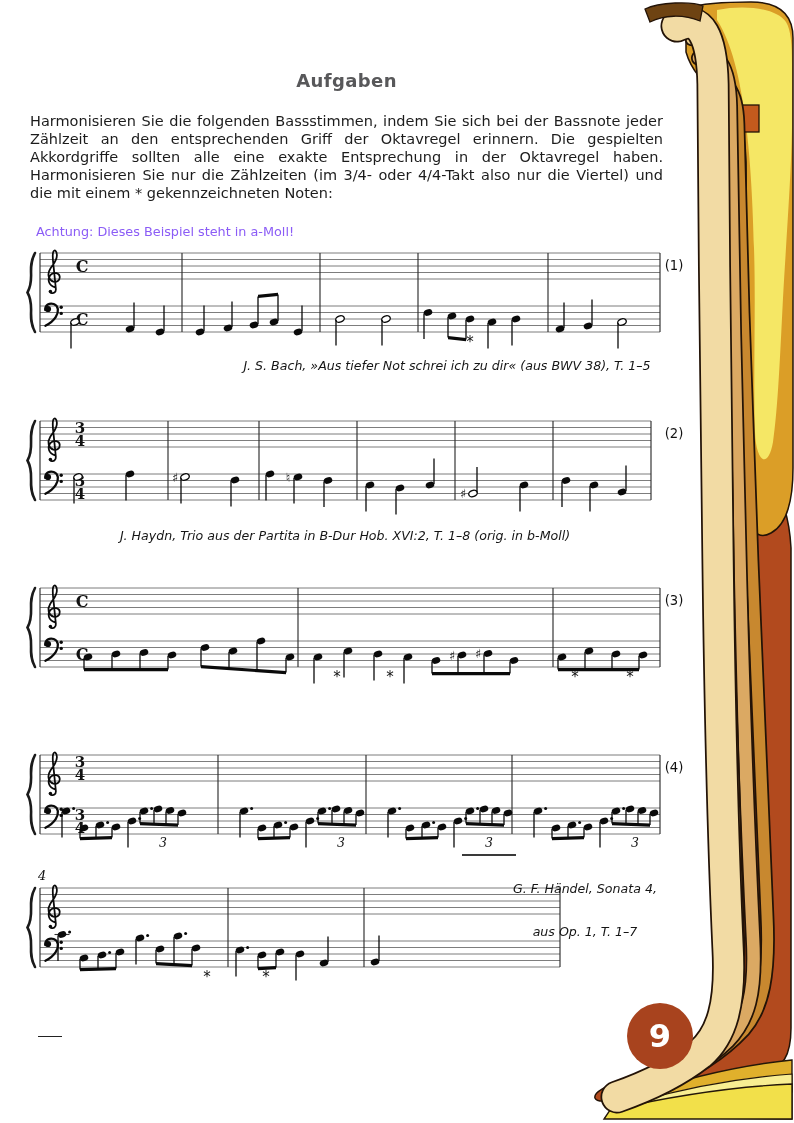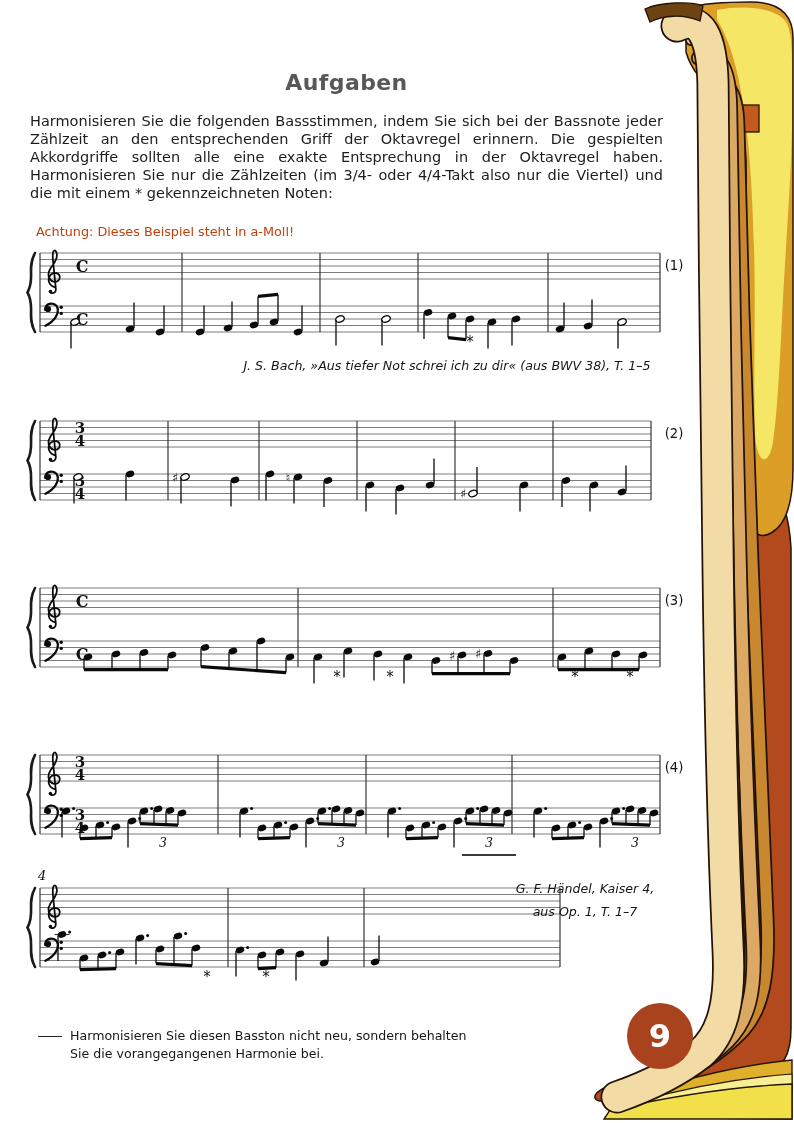--- a/index.html
+++ b/index.html
@@ -1,30 +1,30 @@
 <!DOCTYPE html>
 <html><head>
 <meta charset="utf-8">
 <style>
   html,body{margin:0;padding:0;background:#e8e8e8;}
   .page{position:relative;width:794px;height:1123px;background:#fff;margin:0 auto;
         font-family:"DejaVu Sans",sans-serif;overflow:hidden;}
   .border-art{position:absolute;left:0;top:0;width:794px;height:1123px;pointer-events:none;}
   .title{position:absolute;left:30px;top:70px;width:633px;margin:0;text-align:center;
-         font-size:22px;font-weight:bold;color:#58585a;letter-spacing:.4px;}
+         font-size:18px;font-weight:bold;color:#58585a;letter-spacing:.4px;}
   .intro{position:absolute;left:30px;top:112px;width:633px;margin:0;font-size:14.5px;
          line-height:18px;text-align:justify;color:#1c1c1c;}
-  .warning{position:absolute;left:36px;top:224px;font-size:12.8px;color:#c2410c;text-align:center;}
+  .warning{position:absolute;left:36px;top:224px;font-size:12.8px;color:#8b5cf6;text-align:center;}
   .system{position:absolute;left:0;}
   .caption{position:absolute;transform:translateX(-50%);font-size:12.6px;color:#151515;white-space:nowrap;font-style:italic;}
   #cap1{left:447px;top:358px}
   #cap2{left:345px;top:528px}
   #cap3{left:337px;top:692px}
   #cap4a{left:585px;top:881px}
-  #cap4b{left:585px;top:904px}
+  #cap4b{left:585px;top:924px}
   .footnote-rule{position:absolute;left:38px;top:1036px;width:24px;border-top:1.7px solid #222;}
   .footnote{position:absolute;left:70px;top:1027px;width:420px;font-size:12.6px;line-height:18px;color:#161616;}
   .footer{position:absolute;left:495px;top:1076px;transform:translateX(-50%);
           font-size:12.8px;color:#555;white-space:nowrap;}
   .page-number{position:absolute;left:627px;top:1003px;width:66px;height:66px;border-radius:50%;
                background:#a8431e;color:#fff;display:flex;align-items:center;justify-content:center;
                font-size:32px;font-weight:bold;}
 </style>
 </head>
 <body>
@@ -473,27 +473,24 @@
         <path d="M156 94 L192 96 L192 99.2 L156 97.2 Z" fill="#0a0a0a"></path>
         <line x1="258" y1="88" x2="258" y2="100.5" stroke="#0a0a0a" stroke-width="1.3"></line>
         <line x1="276" y1="85" x2="276" y2="99.5" stroke="#0a0a0a" stroke-width="1.3"></line>
         <path d="M258 99 L276 98 L276 101.2 L258 102.2 Z" fill="#0a0a0a"></path>
         <text x="207" y="114" text-anchor="middle" font-size="15" font-family="&quot;DejaVu Sans&quot;,sans-serif" font-weight="normal" font-style="normal" fill="#111">*</text>
         <text x="266" y="114" text-anchor="middle" font-size="15" font-family="&quot;DejaVu Sans&quot;,sans-serif" font-weight="normal" font-style="normal" fill="#111">*</text>
       </svg>
     </div>
 
   <div class="caption" id="cap1">J. S. Bach, »Aus tiefer Not schrei ich zu dir« (aus BWV 38), T. 1–5</div>
-  <div class="caption" id="cap4a">G. F. Händel, Kaiser 4,</div>
+  <div class="caption" id="cap2">J. Haydn, Trio aus der Partita in B-Dur Hob. XVI:2, T. 1–8 (orig. in b-Moll)</div>
+  <div class="caption" id="cap4a">G. F. Händel, Sonata 4,</div>
   <div class="caption" id="cap4b">aus Op. 1, T. 1–7</div>
 
   <div class="footnote-rule"></div>
-  <div class="footnote">
-    <span>Harmonisieren Sie diesen Basston nicht neu, sondern behalten</span><br>
-    <span>Sie die vorangegangenen Harmonie bei.</span>
-  </div>
 
 
   <div class="page-number">
     <span>9</span>
   </div>
 
 </div>
 
 </body></html>

